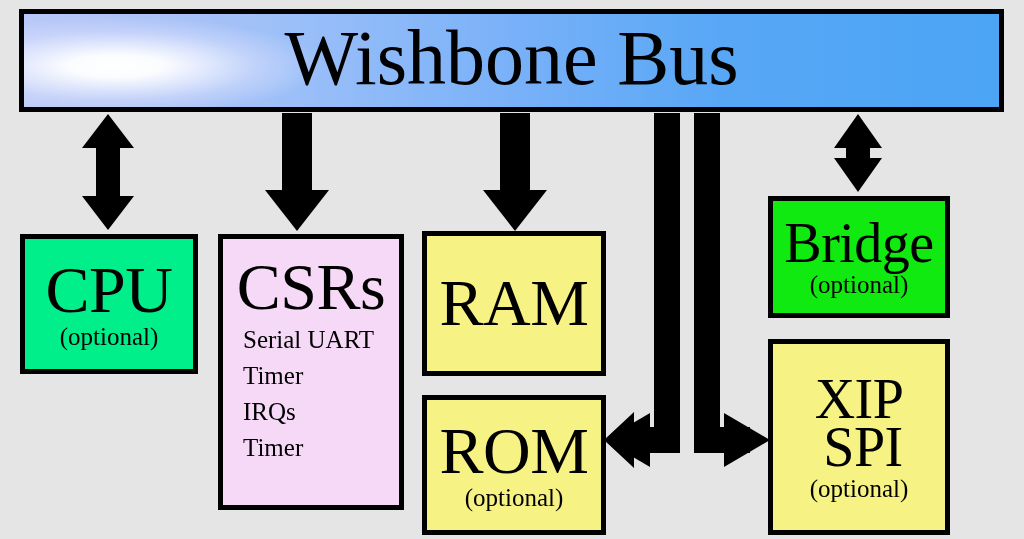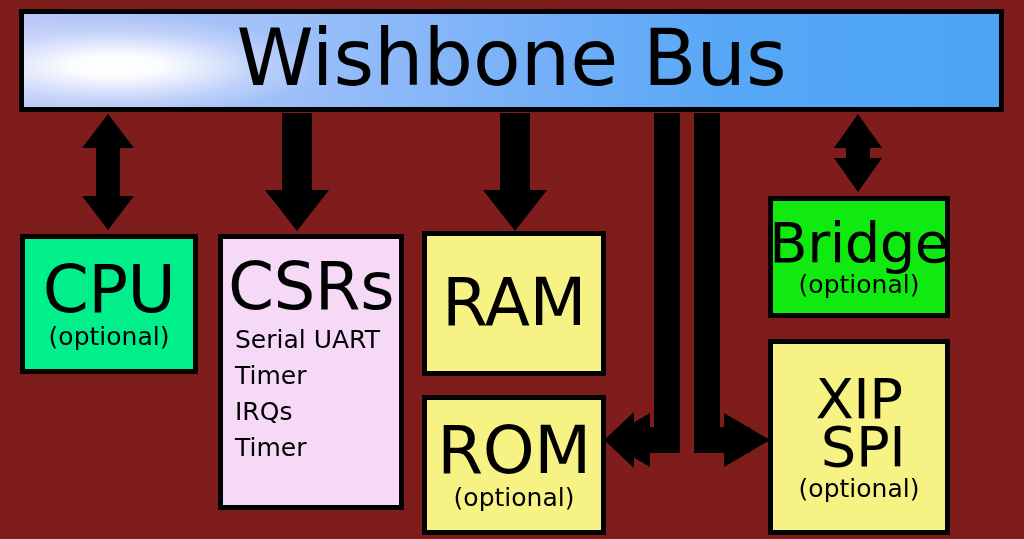--- a/index.html
+++ b/index.html
@@ -10,21 +10,22 @@
   body {
     width: 1024px;
     height: 539px;
     font-family: "DejaVu Sans", sans-serif;
     overflow: hidden;
   }
   #diagram {
     position: relative;
     width: 1024px;
     height: 539px;
-    background: #7f1d1d;
+    background: #e5e5e5;
+    font-family: Liberation Serif, serif;
   }
   #arrow-layer {
     position: absolute;
     left: 0;
     top: 0;
     width: 1024px;
     height: 539px;
     pointer-events: none;
   }
 
@@ -51,21 +52,21 @@
     font-size: 25px;
     line-height: 1.05;
     margin-top: 1px;
     white-space: nowrap;
   }
   .node .sublist {
     display: flex;
     flex-direction: column;
     align-items: flex-start;
     align-self: flex-start;
-    margin-left: 12px;
+    margin-left: 20px;
     margin-top: 2px;
   }
   .node .sublist span {
     font-size: 25px;
     line-height: 1.44;
     white-space: nowrap;
   }
 
   
   #bus {

